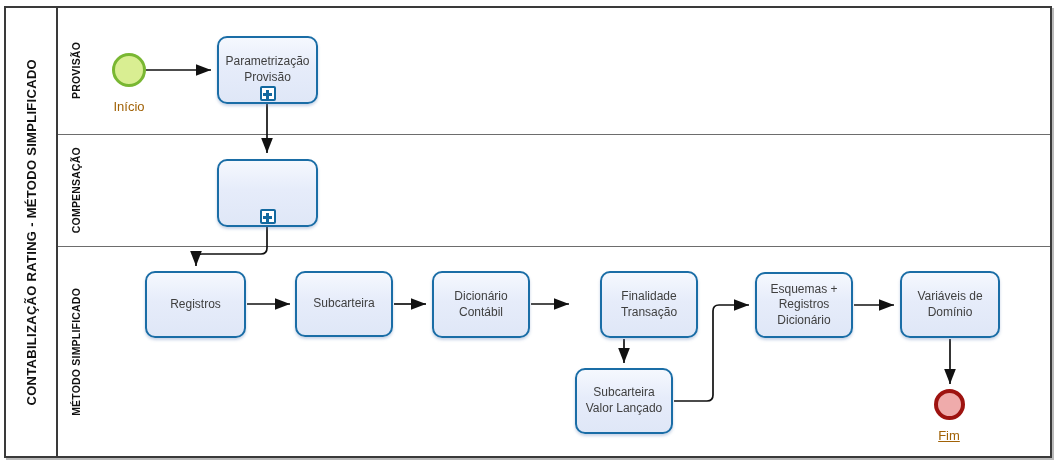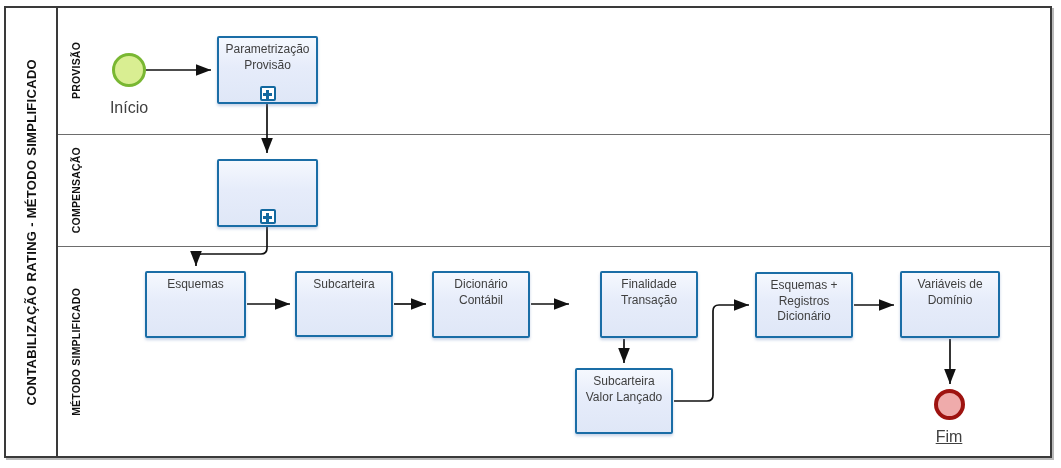--- a/index.html
+++ b/index.html
@@ -31,24 +31,24 @@
   .lane-label-cell{
     position:absolute;left:0;top:0;bottom:0;width:36px;
     display:flex;align-items:center;justify-content:center;
   }
   .lane-label-text{font-size:10.5px;font-weight:bold;letter-spacing:.2px;}
   
   svg.flows{position:absolute;left:0;top:0;z-index:2;}
   
   .task{
     position:absolute;z-index:3;box-sizing:border-box;
-    border:2px solid #1a6da6;border-radius:2px;
+    border:2px solid #1a6da6;border-radius:10px;
     background:linear-gradient(180deg,#f5f8fe 0%,#e6ecfa 45%,#dfe7f7 100%);
     box-shadow:0 2px 3px rgba(110,140,190,.38);
-    display:flex;justify-content:center;
+    display:flex;align-items:center;justify-content:center;
     text-align:center;color:#3f3f3f;font-size:12px;line-height:1.3;
     padding:4px 6px;
   }
   .sub-marker{
     position:absolute;left:50%;bottom:1px;transform:translateX(-50%);
     width:16px;height:15px;background:#ffffff;border:2px solid #12689f;
     border-radius:2px;box-sizing:border-box;
   }
   .sub-marker .ph,.sub-marker .pv{position:absolute;background:#12689f;}
   .sub-marker .ph{left:1.5px;top:4.5px;width:9px;height:3px;}
@@ -57,21 +57,21 @@
   .event{position:absolute;z-index:3;border-radius:50%;box-sizing:border-box;}
   .event.start{
     left:112px;top:53px;width:34px;height:34px;
     border:3px solid #79b732;background:#d9ee92;
   }
   .event.end{
     left:934px;top:389px;width:31px;height:31px;
     border:4px solid #9e1310;background:#efabab;
   }
   .event-label{
-    position:absolute;z-index:3;font-size:16px;color:#404040;text-align:center;width:70px;
+    position:absolute;z-index:3;font-size:13px;color:#a16207;text-align:center;width:70px;
   }
   .event-label.start-label{left:94px;top:99px;}
   .event-label.end-label{left:914px;top:428px;text-decoration:underline;}
 </style>
 </head>
 <body>
 
 <div id="canvas">
 
   <div class="pool">
@@ -132,21 +132,21 @@
   </div>
 
   <div class="task" style="left:217px;top:159px;width:101px;height:68px;">
     <span class="sub-marker">
         <span class="ph"></span>
         <span class="pv"></span>
       </span>
   </div>
 
   <div class="task" style="left:145px;top:271px;width:101px;height:67px;">
-    <span>Esquemas</span>
+    <span>Registros</span>
   </div>
 
   <div class="task" style="left:295px;top:271px;width:98px;height:66px;">
     <span>Subcarteira</span>
   </div>
 
   <div class="task" style="left:432px;top:271px;width:98px;height:67px;">
     <span>Dicionário Contábil</span>
   </div>
 

